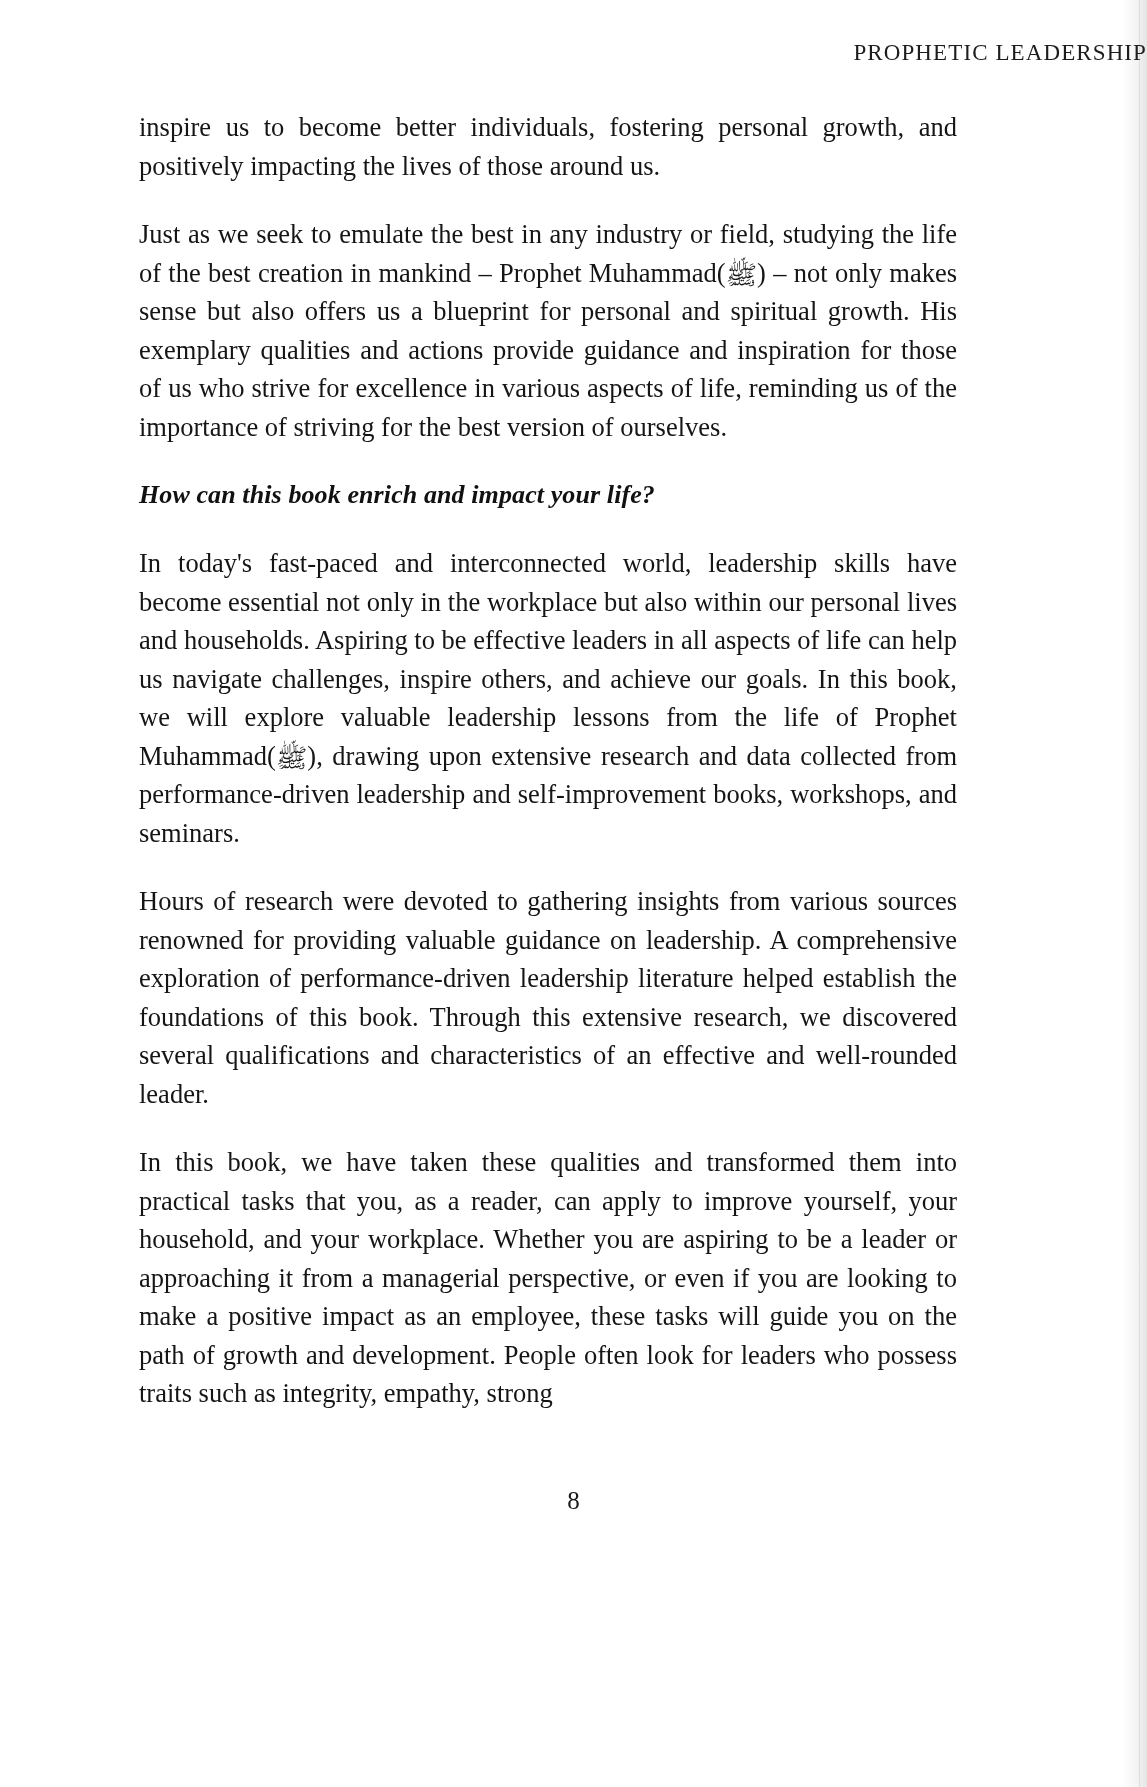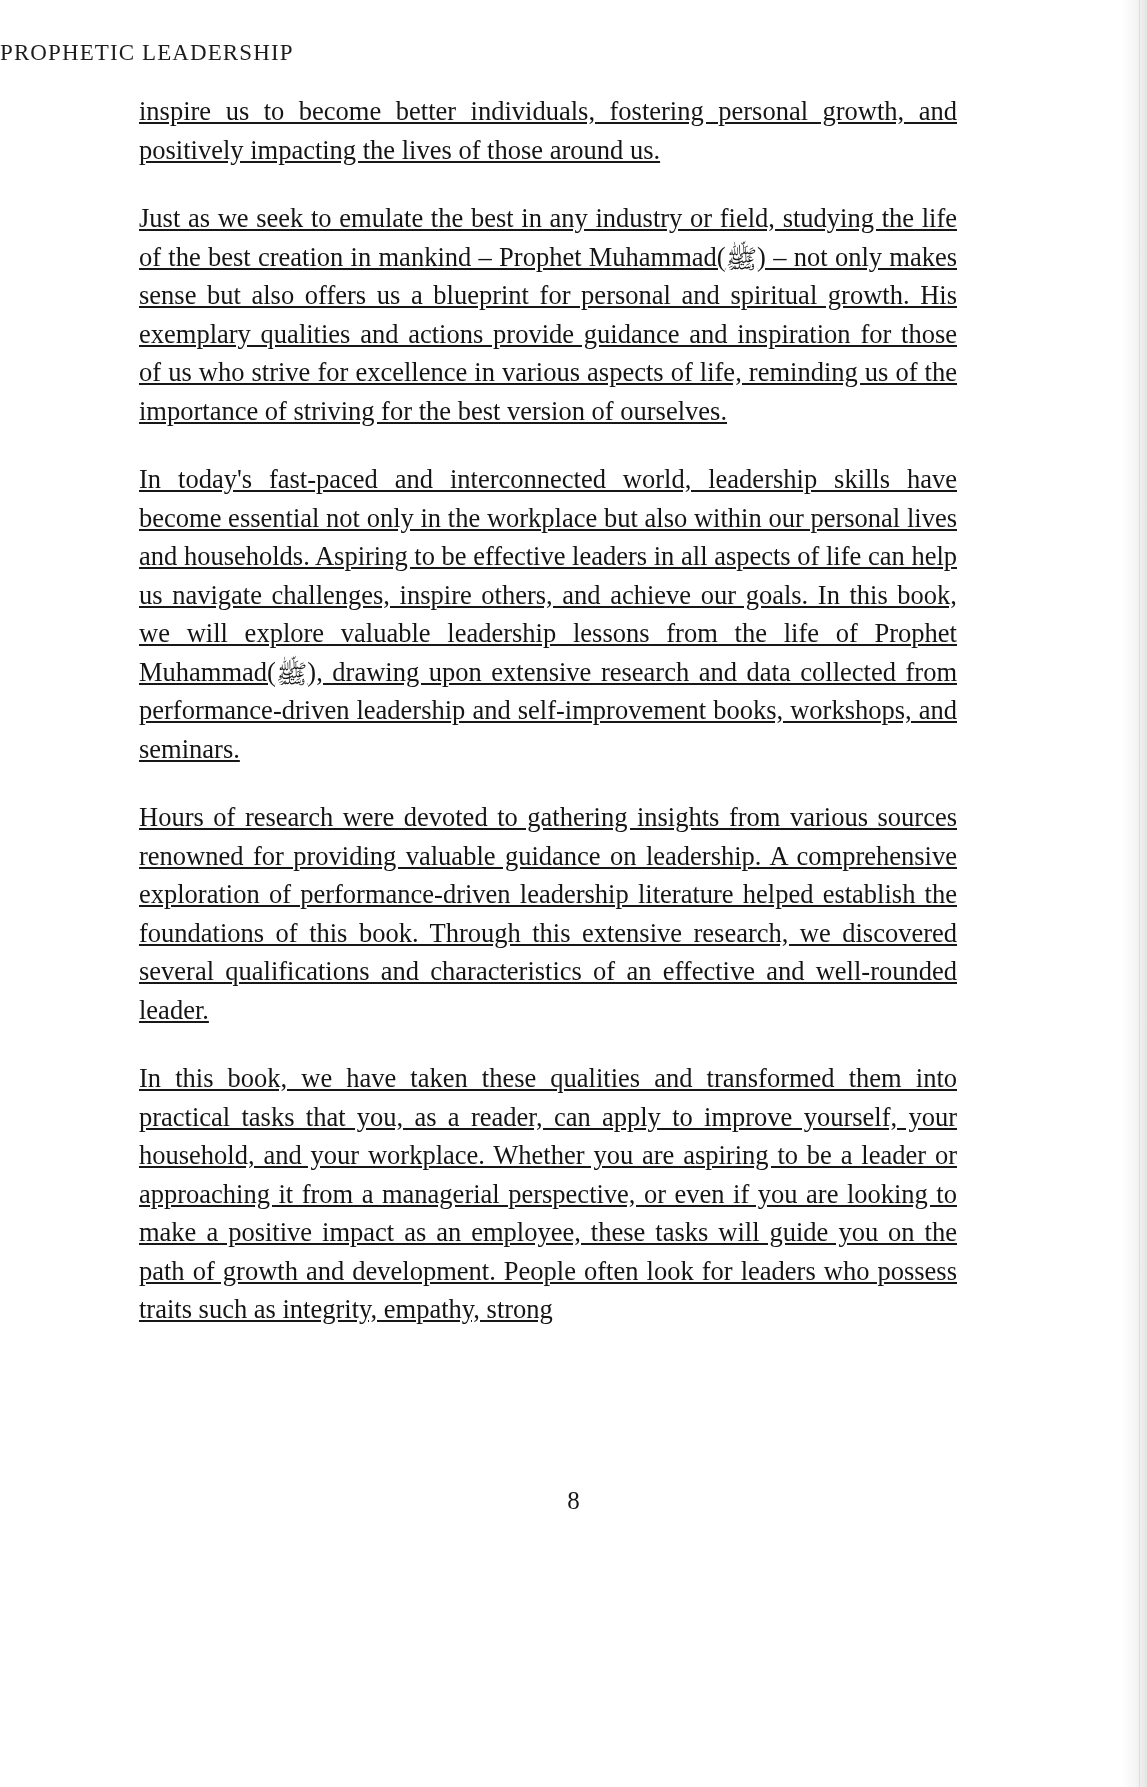--- a/index.html
+++ b/index.html
@@ -38,33 +38,32 @@
     height: 100%;
     background: rgba(0,0,0,0.08);
     pointer-events: none;
   }
 
   .running-head {
     position: absolute;
     top: 40px;
     left: 0;
     right: 0;
-    text-align: left;
+    text-align: right;
     font-size: 23px;
     letter-spacing: 1.1px;
     color: #1d1d1d;
     font-variant: normal;
   }
 
   .content {
     position: absolute;
-    top: 92px;
+    top: 108px;
     left: 139px;
     width: 818px;
-    text-decoration: underline;
   }
 
   p.body-para {
     margin: 0 0 30px 0;
     font-size: 26.5px;
     line-height: 38.5px;
     text-align: justify;
     text-justify: inter-word;
     color: #151515;
     -webkit-hyphens: none;
@@ -113,20 +112,21 @@
   <div class="page-edge-line"></div>
 
   <div class="running-head">PROPHETIC LEADERSHIP</div>
 
   <div class="content">
 
     <p class="body-para">inspire us to become better individuals, fostering personal growth, and positively impacting the lives of those around us.</p>
 
     <p class="body-para"><span>Just as we seek to emulate the best in any industry or field, studying the life of the best creation in mankind – Prophet Muhammad(</span><span class="honorific">ﷺ</span><span>) – not only makes sense but also offers us a blueprint for personal and spiritual growth. His exemplary qualities and actions provide guidance and inspiration for those of us who strive for excellence in various aspects of life, reminding us of the importance of striving for the best version of ourselves.</span></p>
 
+    <h2 class="section-heading">How can this book enrich and impact your life?</h2>
 
     <p class="body-para"><span>In today's fast-paced and interconnected world, leadership skills have become essential not only in the workplace but also within our personal lives and households. Aspiring to be effective leaders in all aspects of life can help us navigate challenges, inspire others, and achieve our goals. In this book, we will explore valuable leadership lessons from the life of Prophet Muhammad(</span><span class="honorific">ﷺ</span><span>), drawing upon extensive research and data collected from performance-driven leadership and self-improvement books, workshops, and seminars.</span></p>
 
     <p class="body-para">Hours of research were devoted to gathering insights from various sources renowned for providing valuable guidance on leadership. A comprehensive exploration of performance-driven leadership literature helped establish the foundations of this book. Through this extensive research, we discovered several qualifications and characteristics of an effective and well-rounded leader.</p>
 
     <p class="body-para">In this book, we have taken these qualities and transformed them into practical tasks that you, as a reader, can apply to improve yourself, your household, and your workplace. Whether you are aspiring to be a leader or approaching it from a managerial perspective, or even if you are looking to make a positive impact as an employee, these tasks will guide you on the path of growth and development. People often look for leaders who possess traits such as integrity, empathy, strong</p>
 
   </div>
 
   <div class="folio">8</div>

